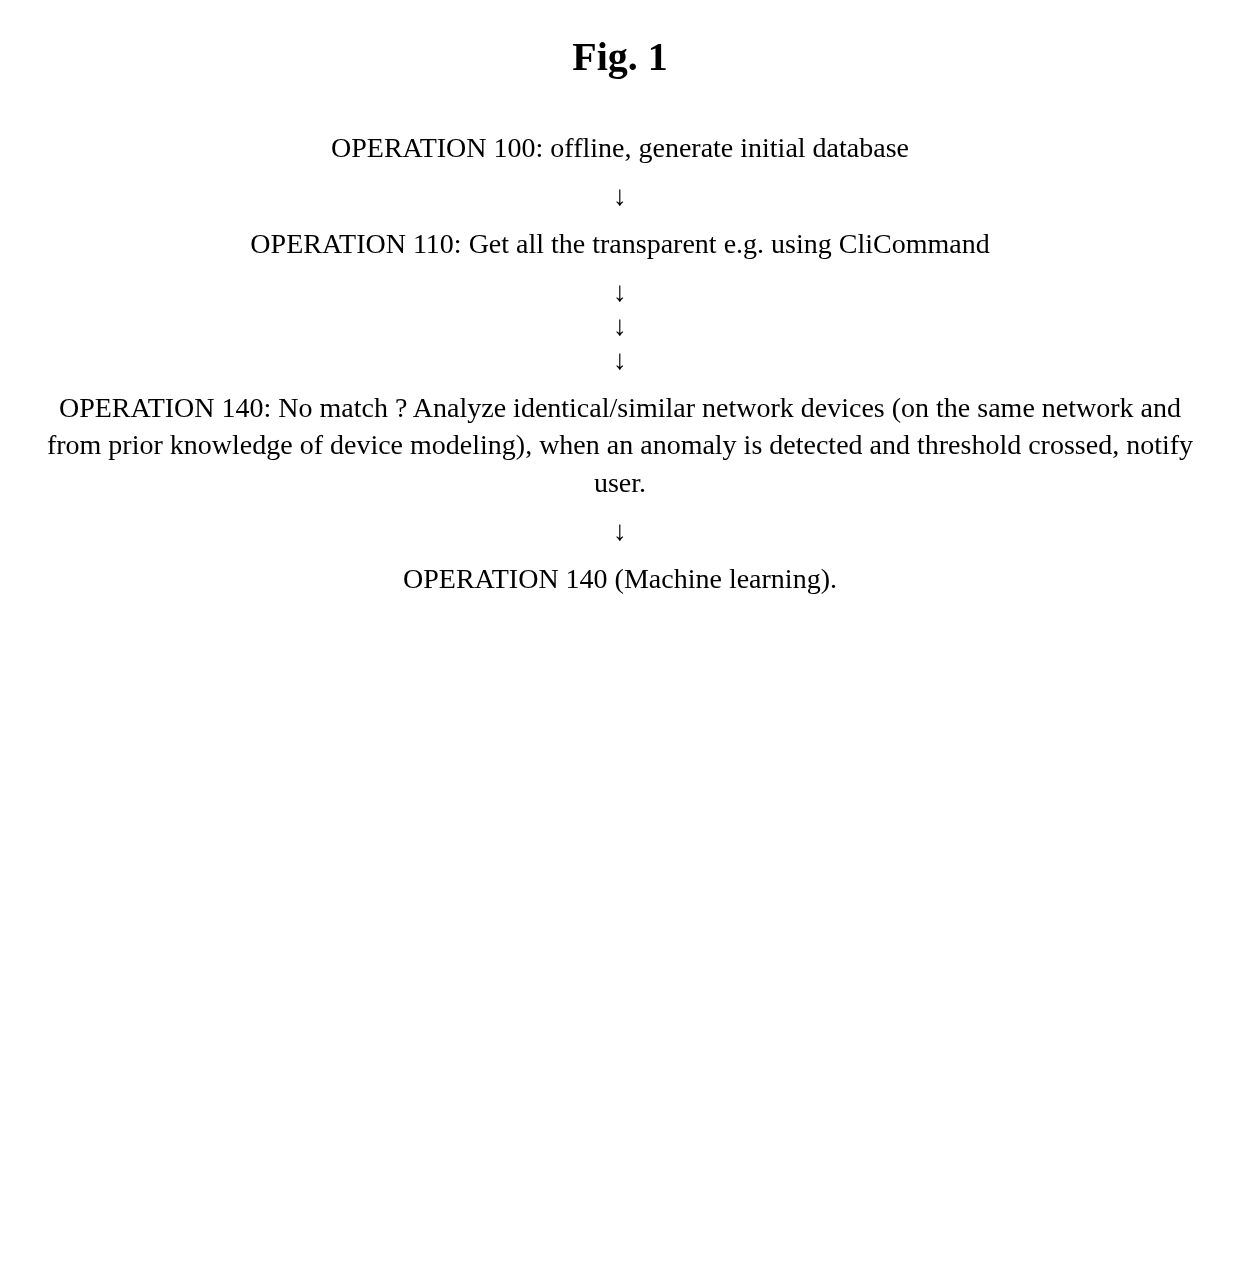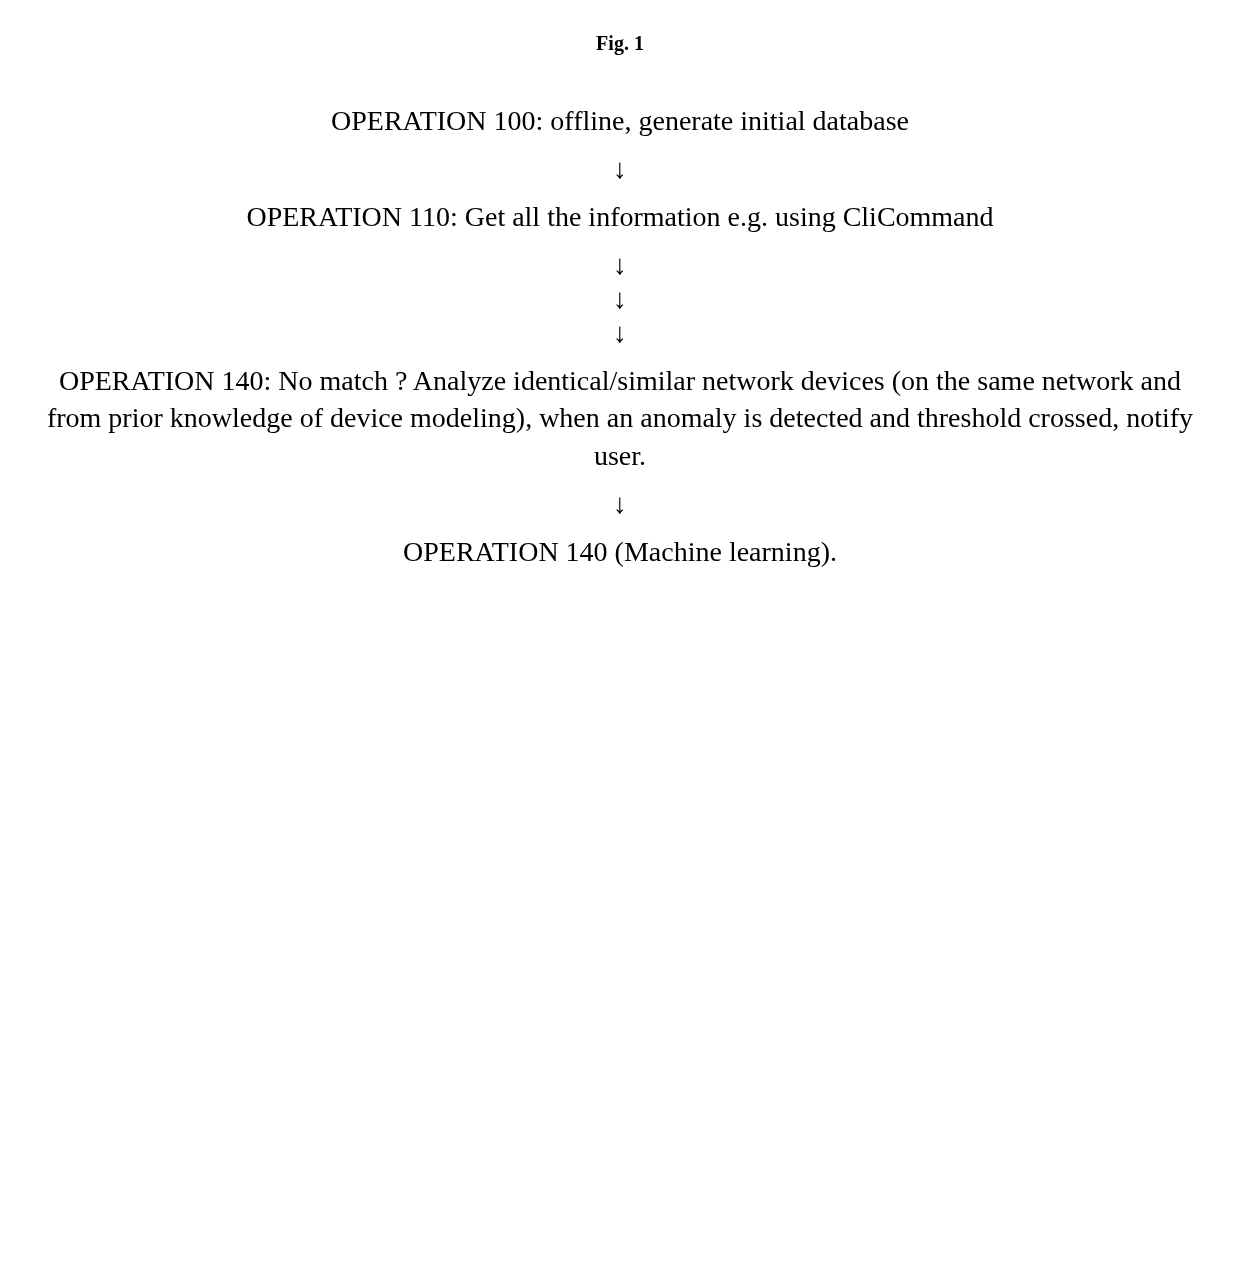--- a/index.html
+++ b/index.html
@@ -11,21 +11,21 @@
       margin: 0;
       padding: 30px 40px;
     }
     .container {
       max-width: 1160px;
       margin: 0 auto;
       text-align: center;
     }
     .title {
       font-weight: bold;
-      font-size: 20px;
+      font-size: 40px;
       margin-bottom: 45px;
     }
     .step {
       margin: 15px auto;
     }
     .arrow {
       font-size: 28px;
       line-height: 1;
       margin: 6px 0 2px 0;
     }
@@ -35,21 +35,21 @@
   </style>
 </head>
 <body>
 
 <div class="container">
   <div class="title">Fig. 1</div>
 
   <div class="step">OPERATION 100: offline, generate initial database</div>
   <div class="arrow">↓</div>
 
-  <div class="step">OPERATION 110: Get all the information e.g. using CliCommand</div>
+  <div class="step">OPERATION 110: Get all the transparent e.g. using CliCommand</div>
   <div class="arrow">↓</div>
 
   <div class="arrow">↓</div>
 
   <div class="arrow">↓</div>
 
   <div class="step">OPERATION 140: No match ? Analyze identical/similar network devices (on the same network and from prior knowledge of device modeling), when an anomaly is detected and threshold crossed, notify user.</div>
   <div class="arrow">↓</div>
 
   <div class="step">OPERATION 140 (Machine learning).</div>

